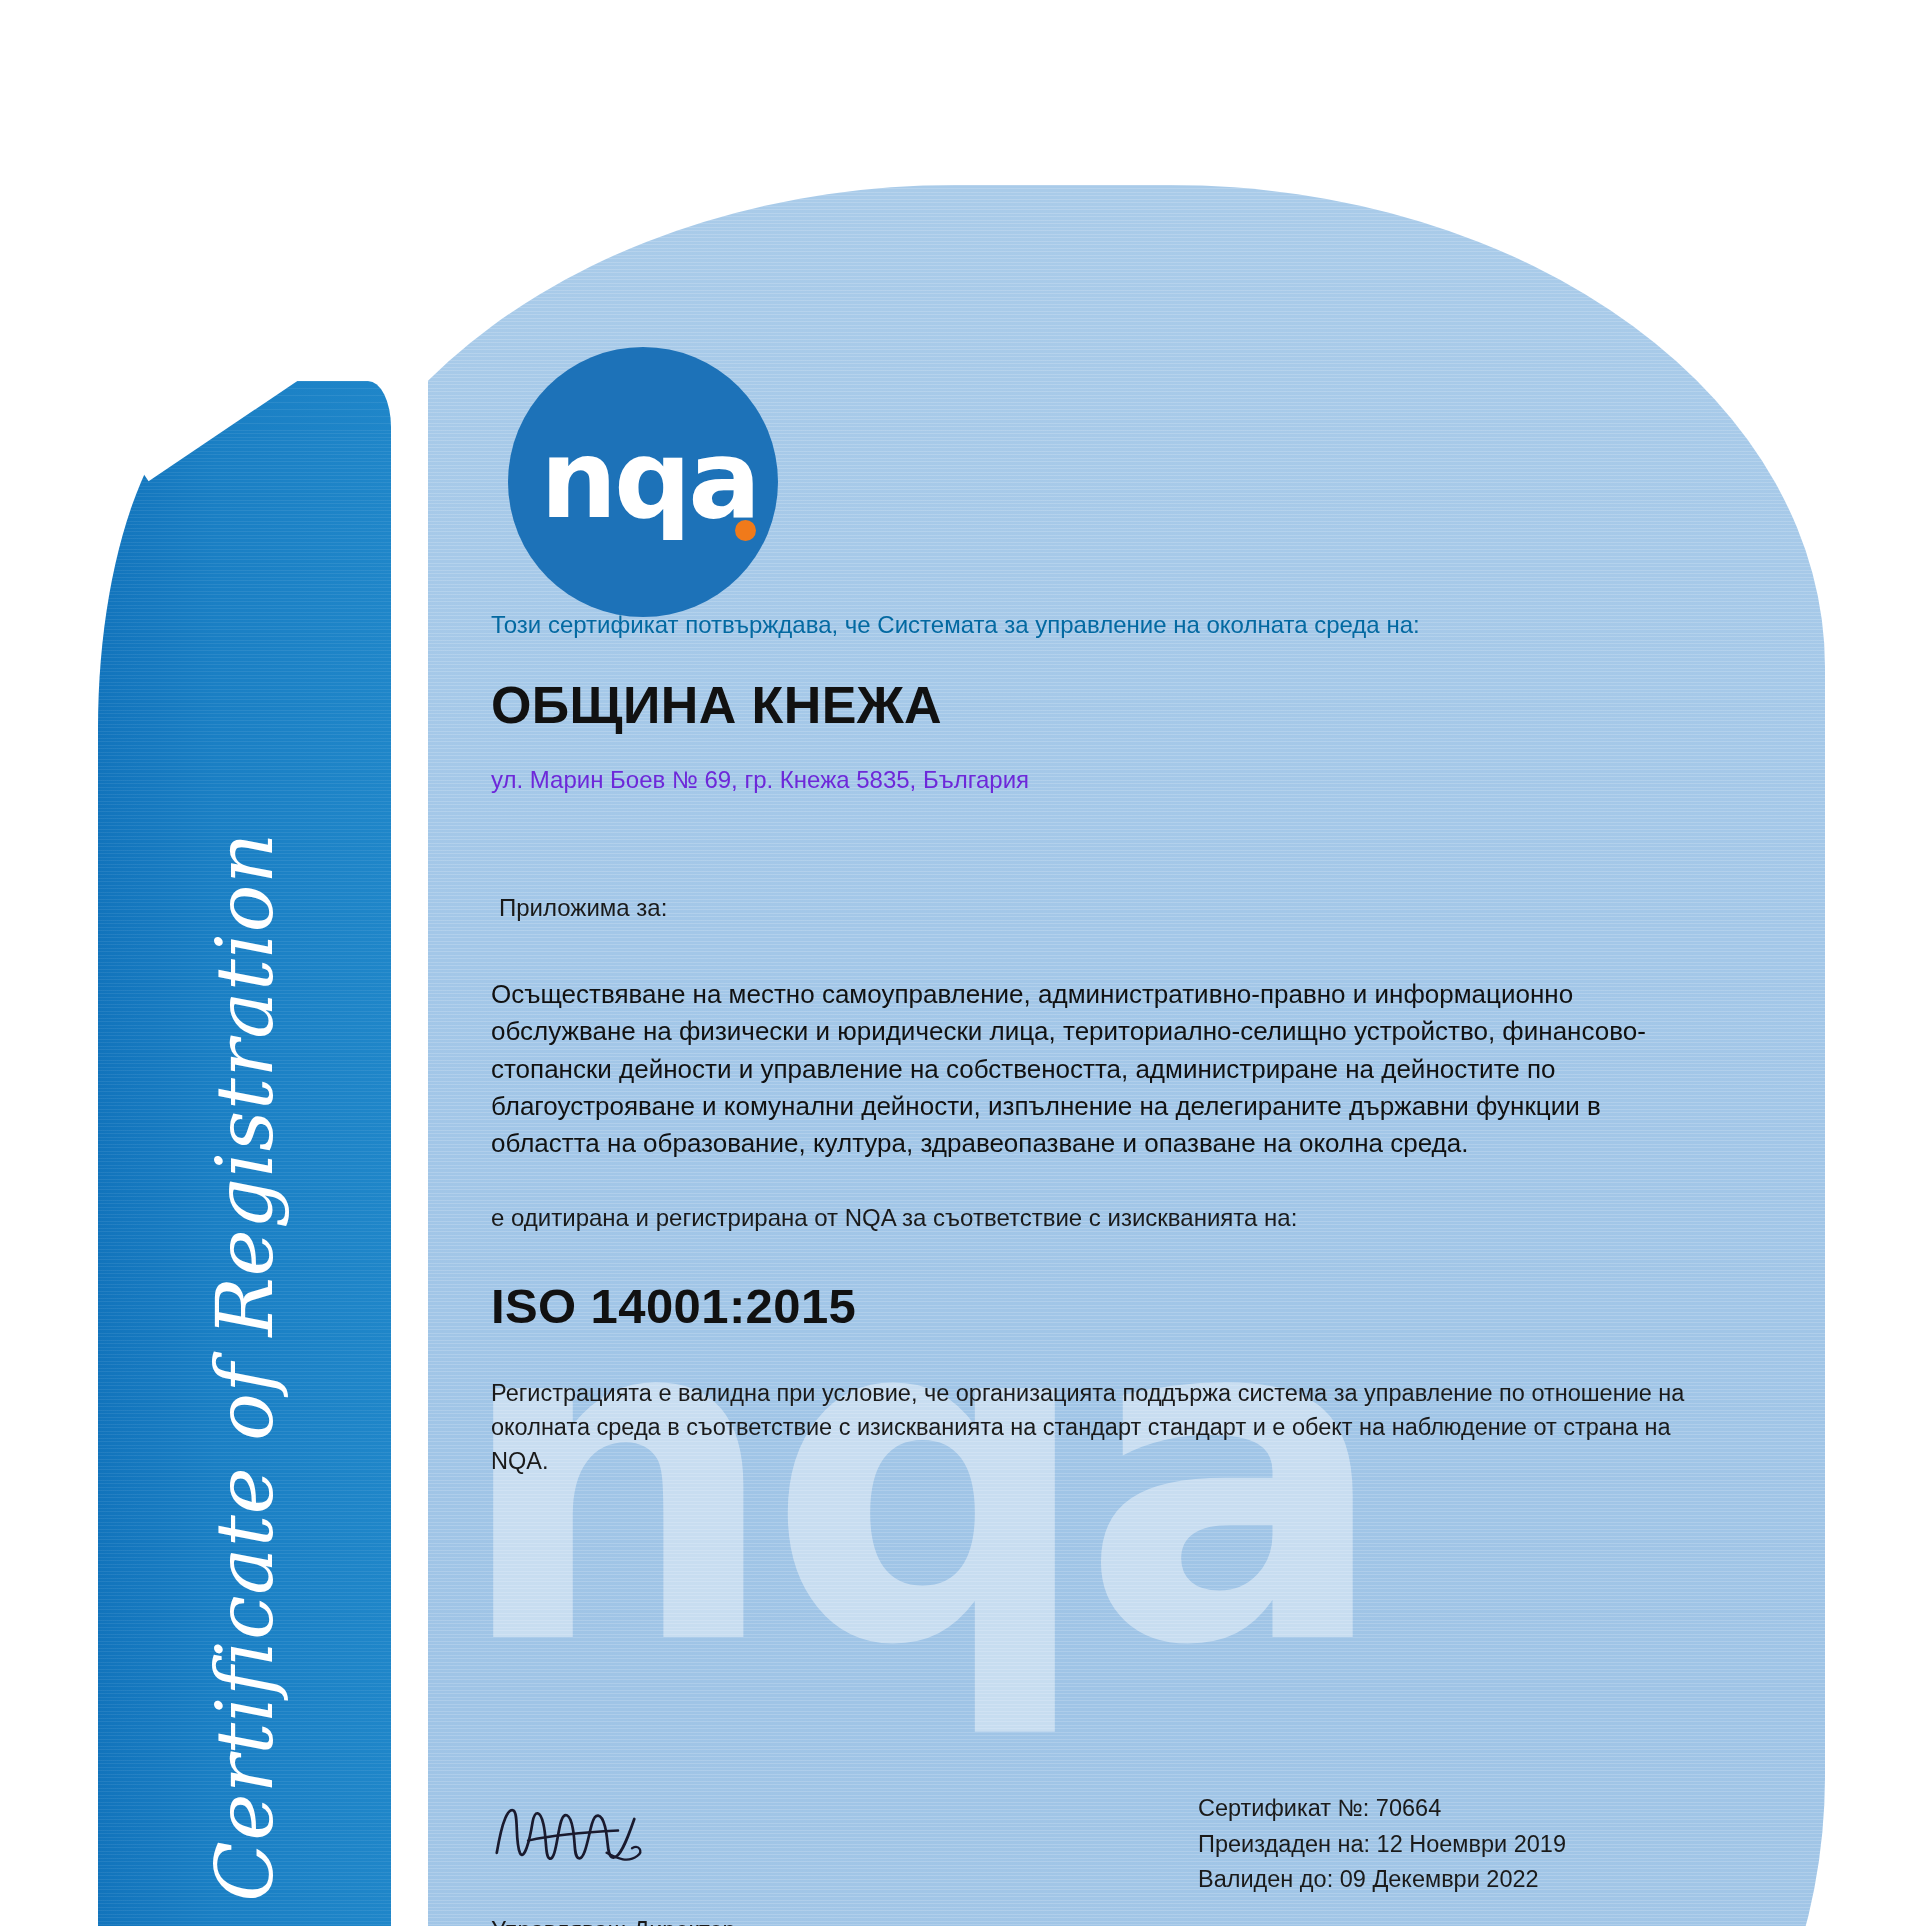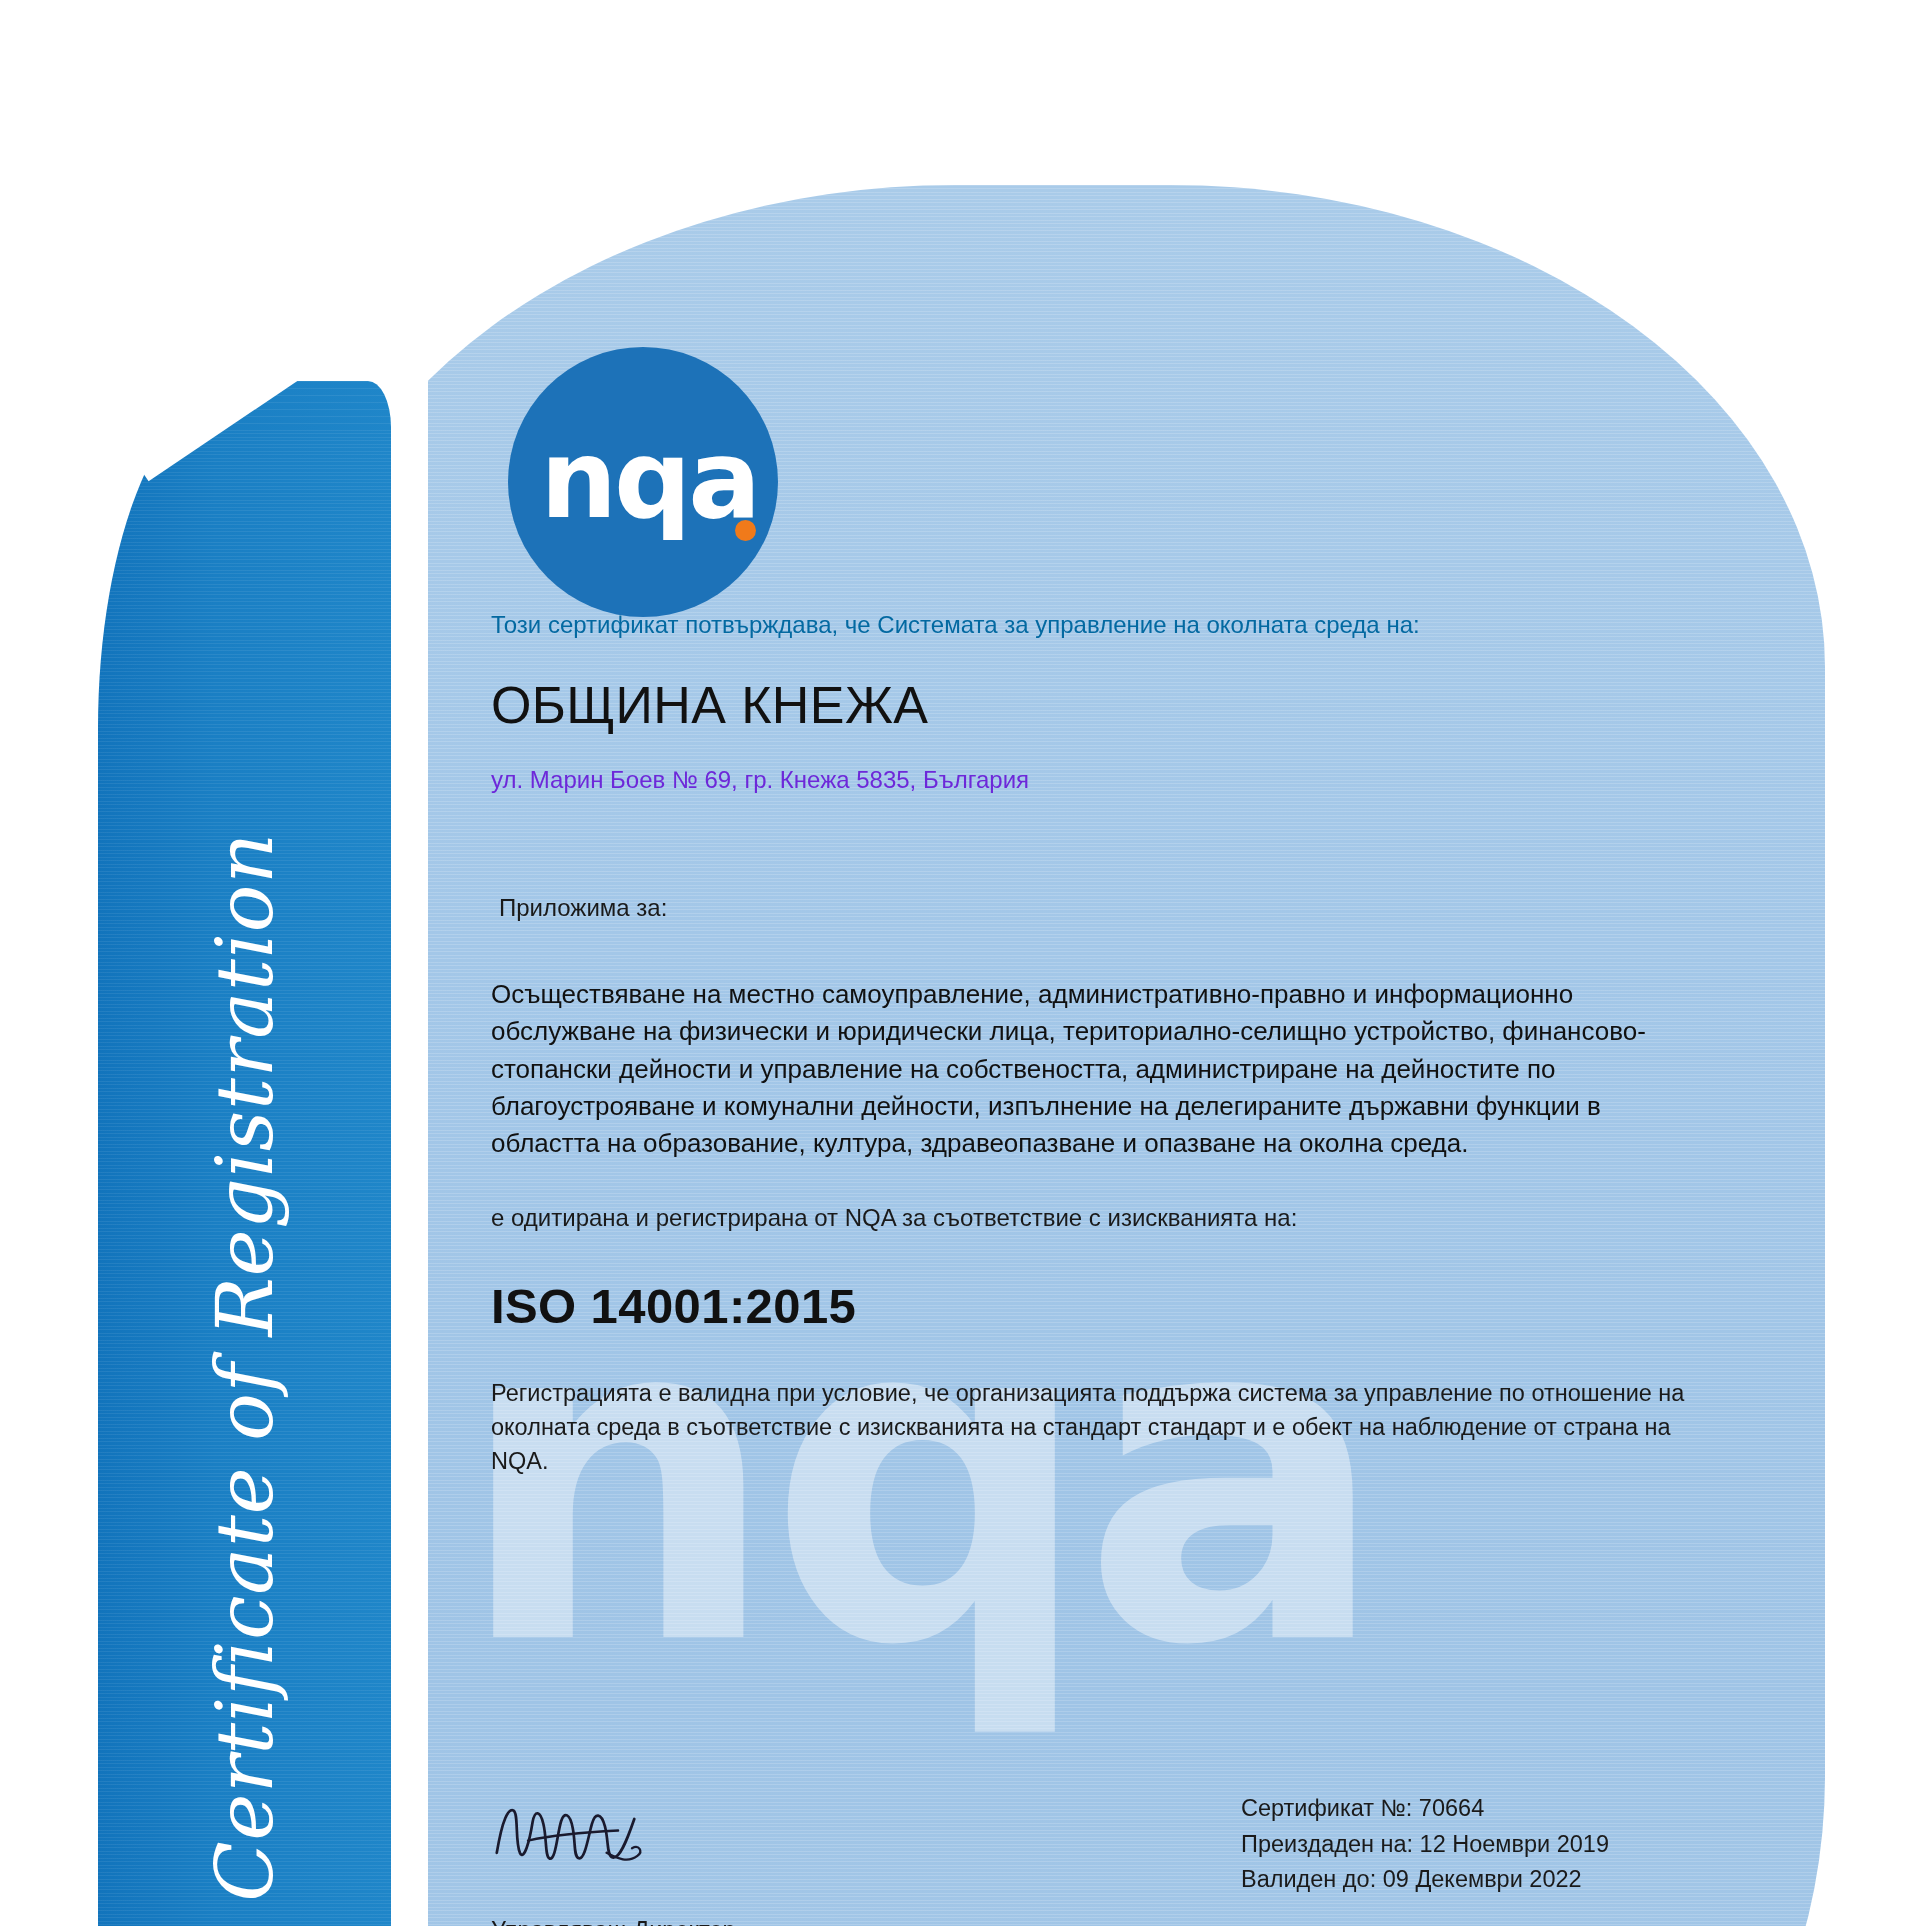--- a/index.html
+++ b/index.html
@@ -172,21 +172,21 @@
 
   .line-intro {
     font-size: 24px;
     line-height: 1.3;
     color: #0369a1;
     margin: 0 0 35px 0;
   }
 
   .org-name {
     font-size: 52px;
-    font-weight: 400;
+    font-weight: 700;
     letter-spacing: 0.4px;
     margin: 0 0 31px 0;
     color: #111111;
   }
 
   .org-address {
     font-size: 24px;
     margin: 0 0 100px 0;
     color: #6d28d9;
   }
@@ -241,21 +241,21 @@
 
   
   .details {
     position: absolute;
     left: 1198px;
     top: 1791px;
     width: 539px;
     font-size: 23.5px;
     line-height: 1.52;
   }
-  .details div { white-space: nowrap; margin-left: 43px; }
+  .details div { white-space: nowrap; }
 </style>
 </head>
 <body>
 
 <div id="certificate">
 
   <div class="blue-body"></div>
 
   <div class="watermark">nqa</div>
 

